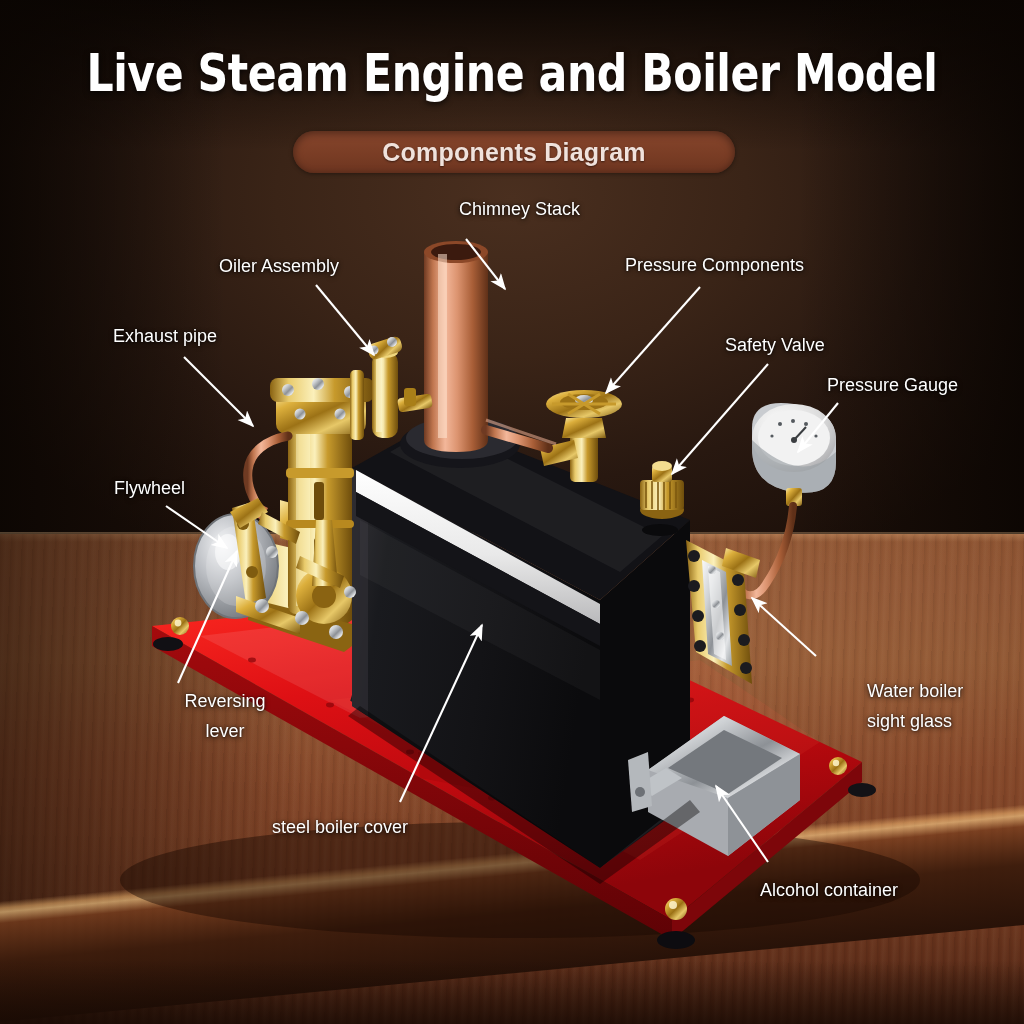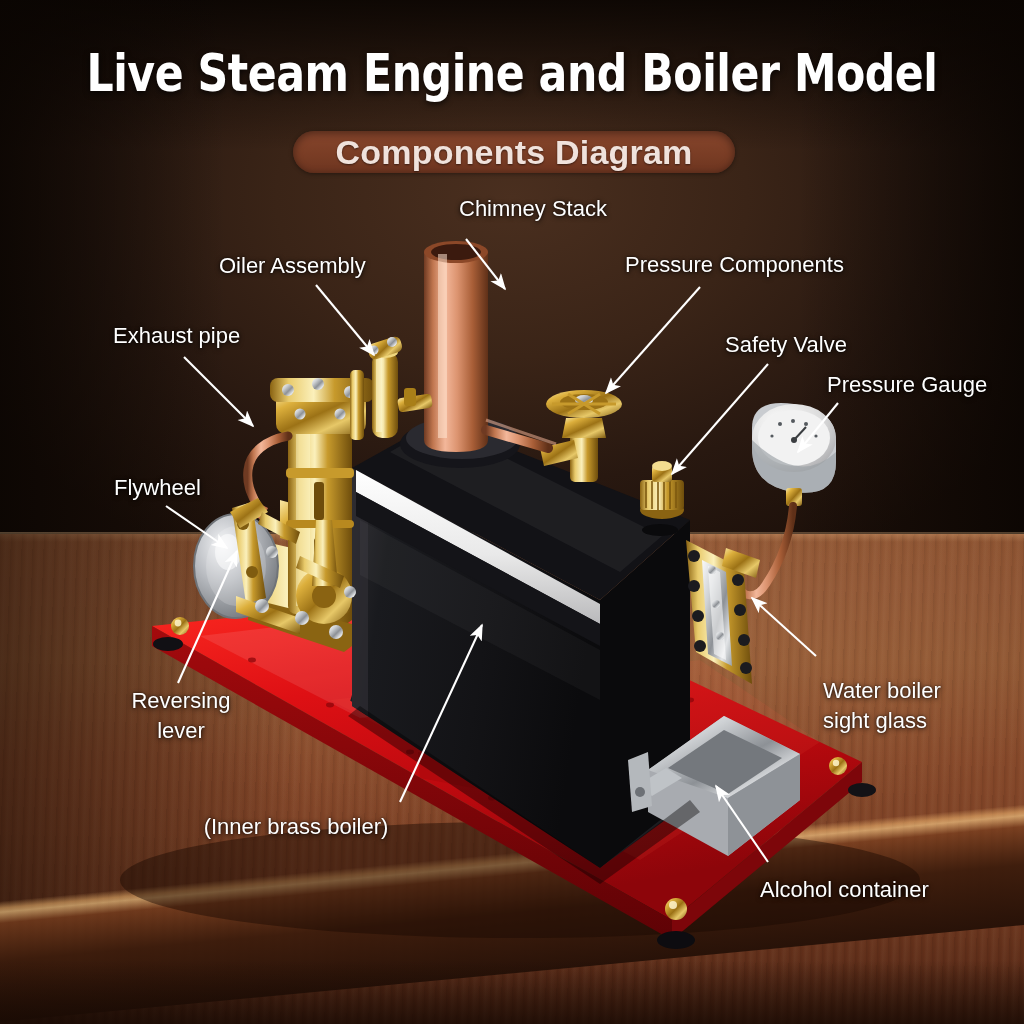--- a/index.html
+++ b/index.html
@@ -71,31 +71,31 @@
   }
   .pill{
     position:absolute;left:293px;top:131px;width:442px;height:42px;
     border-radius:21px;
     background:linear-gradient(to bottom,#86452c,#7a3d25 55%,#6d3520);
     box-shadow:0 2px 8px rgba(0,0,0,.45) inset, 0 1px 4px rgba(0,0,0,.4);
   }
   .pill-label{
     position:absolute;left:0;top:0;width:442px;height:42px;
     display:flex;align-items:center;justify-content:center;
-    color:#f0e2dc;font-weight:bold;font-size:34px;letter-spacing:.2px;
+    color:#f0e2dc;font-weight:bold;font-size:25px;letter-spacing:.2px;
     text-shadow:0 1px 2px rgba(0,0,0,.5);
   }
 
   
   .callout{
-    position:absolute;color:#ffffff;font-size:22px;line-height:28px;
+    position:absolute;color:#ffffff;font-size:18px;line-height:28px;
     text-shadow:0 1px 5px rgba(0,0,0,.85), 0 0 2px rgba(0,0,0,.6);
     white-space:pre;
   }
-  .callout.c2{line-height:30px;}
+  .callout.c2{line-height:30px;margin-left:44px;}
 
   
   #arrows{position:absolute;left:0;top:0;width:1024px;height:1024px;pointer-events:none;}
 
   
   #product{position:absolute;left:0;top:0;width:1024px;height:1024px;}
 </style>
 </head>
 <body>
 
@@ -484,17 +484,17 @@
   <div id="callout-layer">
       <div class="callout" style="left: 459px; top: 195px; text-align: left;"><div>Chimney Stack</div></div>
       <div class="callout" style="left: 219px; top: 252px; text-align: center;"><div>Oiler Assembly</div></div>
       <div class="callout" style="left: 625px; top: 251px; text-align: left;"><div>Pressure Components</div></div>
       <div class="callout" style="left: 113px; top: 322px; text-align: right;"><div>Exhaust pipe</div></div>
       <div class="callout" style="left: 725px; top: 331px; text-align: right;"><div>Safety Valve</div></div>
       <div class="callout" style="left: 827px; top: 371px; text-align: left;"><div>Pressure Gauge</div></div>
       <div class="callout" style="left: 114px; top: 474px; text-align: center;"><div>Flywheel</div></div>
       <div class="callout c2" style="left: 125px; top: 686px; width: 112px; text-align: center;"><div>Reversing</div><div>lever</div></div>
       <div class="callout c2" style="left: 823px; top: 676px; text-align: left;"><div>Water boiler</div><div>sight glass</div></div>
-      <div class="callout c2" style="left: 154px; top: 812px; width: 284px; text-align: center;"><div>(Inner brass boiler)</div></div>
+      <div class="callout c2" style="left: 154px; top: 812px; width: 284px; text-align: center;"><div>steel boiler cover</div></div>
       <div class="callout" style="left: 760px; top: 876px; text-align: right;"><div>Alcohol container</div></div>
     </div>
 
 </div>
 
 </body></html>

